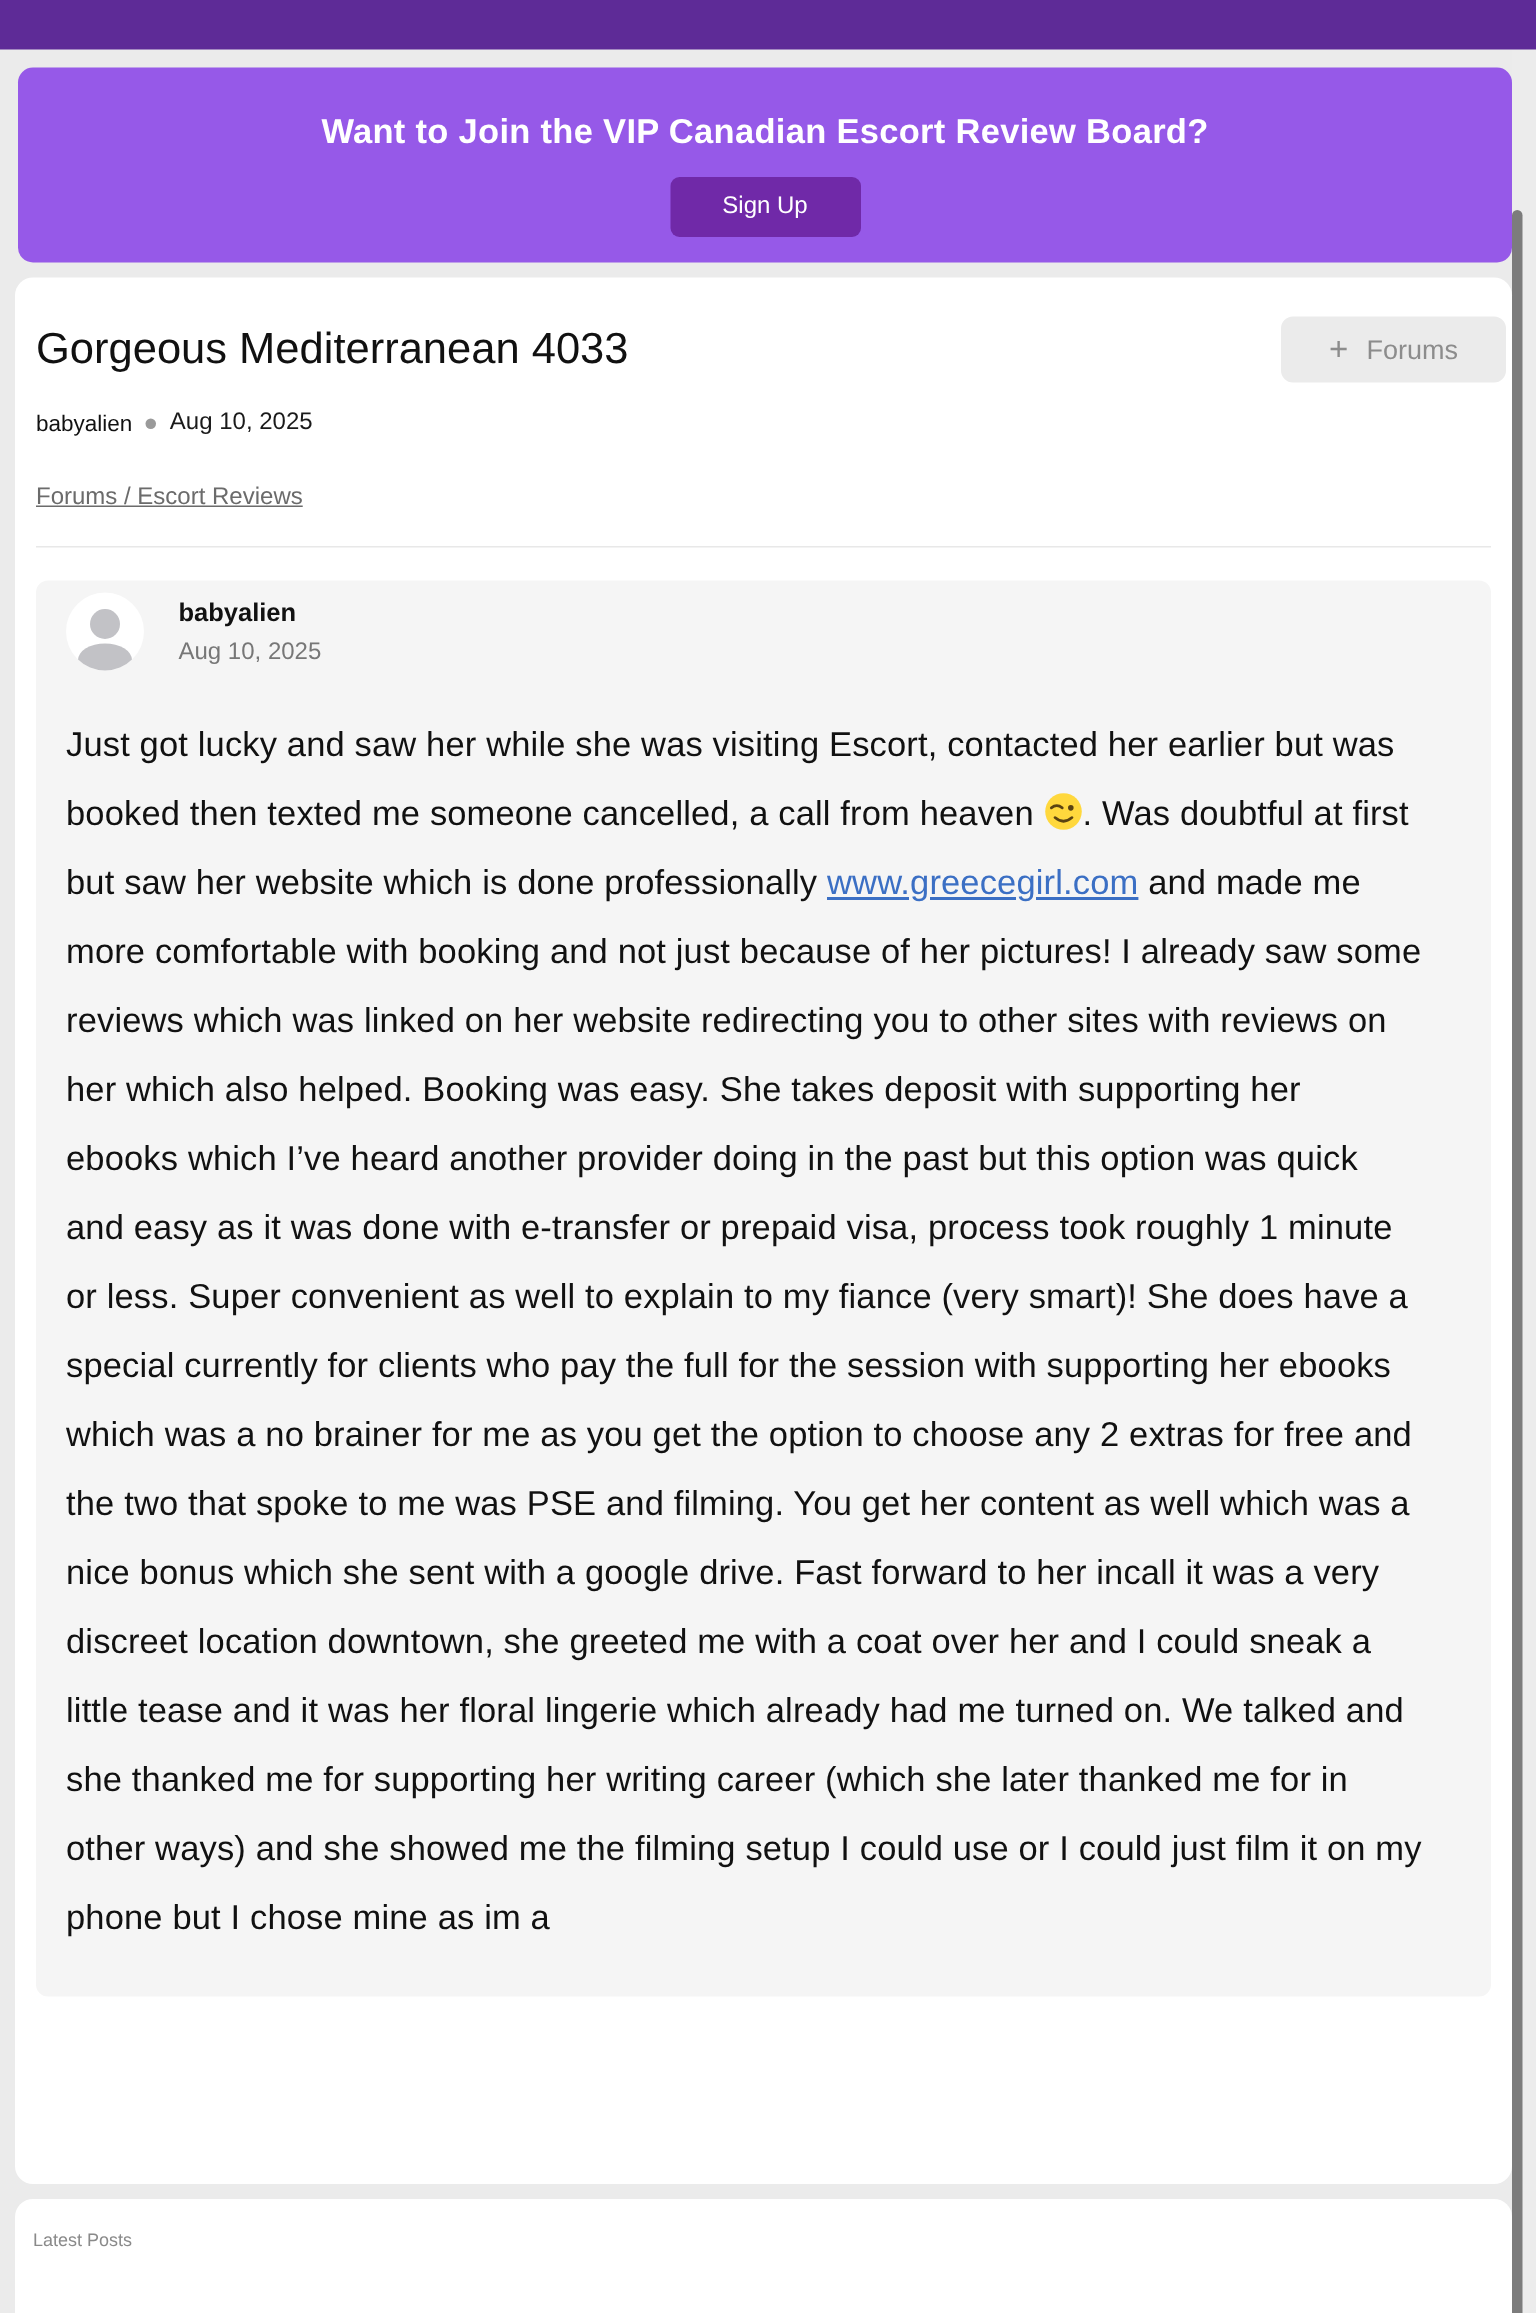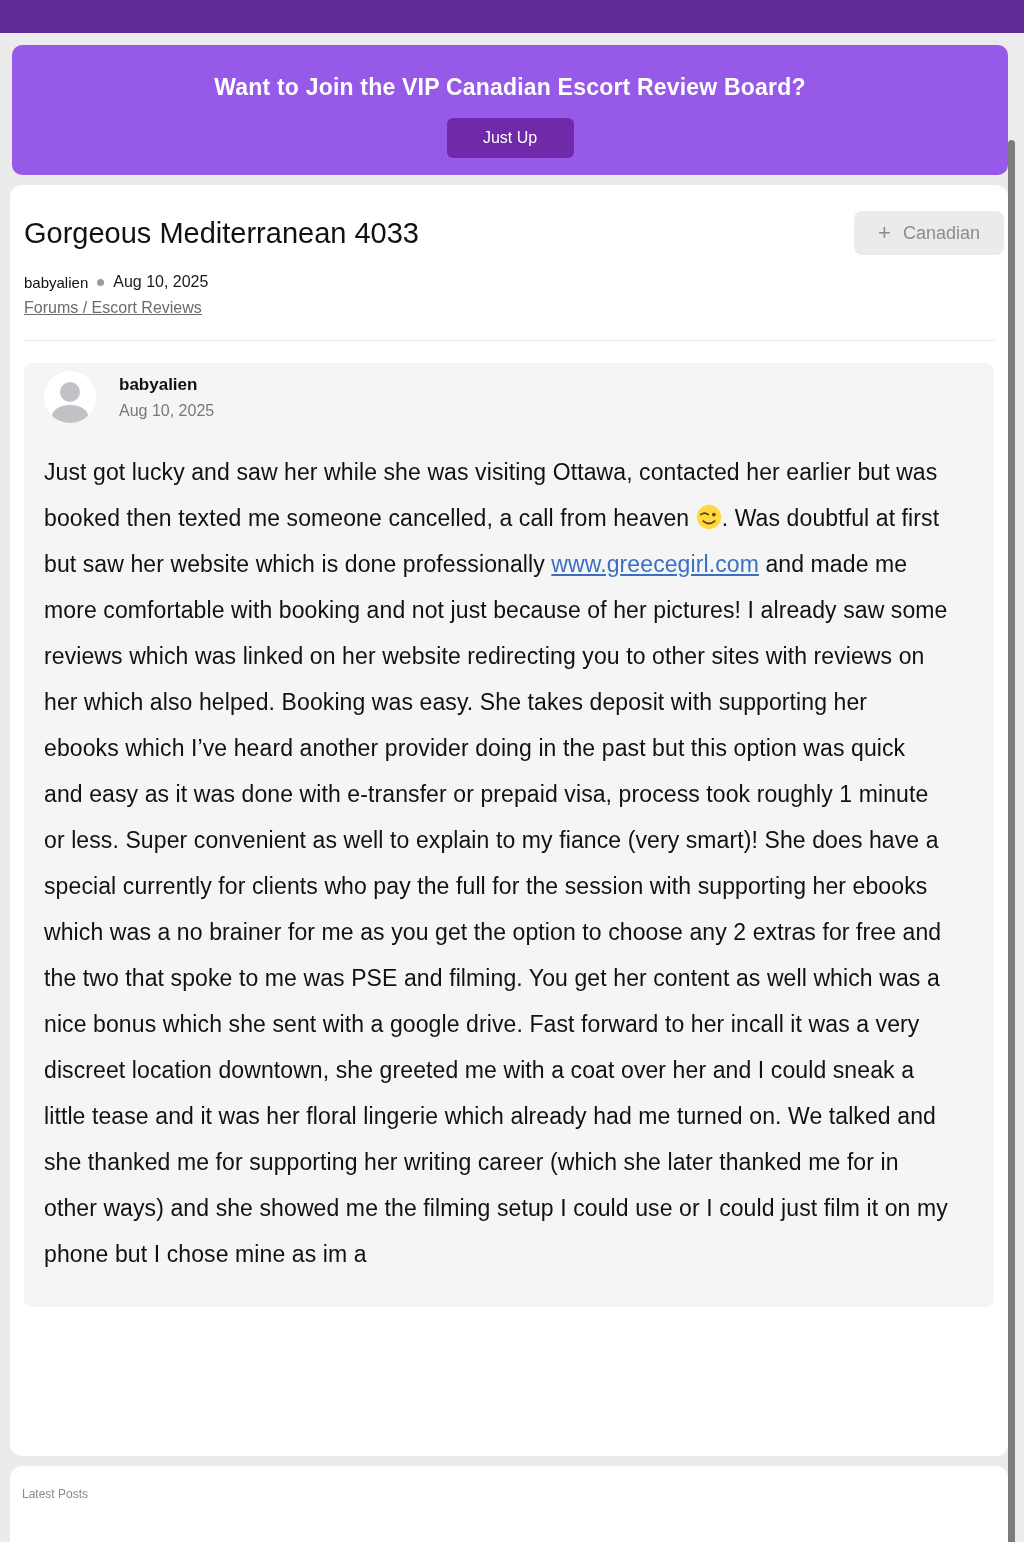--- a/index.html
+++ b/index.html
@@ -57,21 +57,21 @@
     font-family:inherit;flex:0 0 auto;
   }
   .comment-plus{font-size:22px;line-height:1;font-weight:normal;}
   .meta-row{
     display:flex;align-items:center;gap:9px;margin-top:18px;padding-left:10px;
     font-size:16px;color:#1a1a1a;
   }
   .meta-author{font-size:15px;color:#111;}
   .meta-dot{width:7px;height:7px;border-radius:50%;background:#9a9a9a;}
   .breadcrumb{
-    display:inline-block;margin-top:8px;margin-left:10px;
+    display:inline-block;margin-top:32px;margin-left:10px;
     font-size:16px;color:#6b6b6b;text-decoration:underline;
   }
   .divider{height:1px;background:#e8e8e8;margin-top:23px;margin-left:10px;margin-right:10px;}
   
   .post-card{
     margin:22px 10px 0 10px;background:#f5f5f5;border-radius:8px;
     padding:8px 20px 30px 20px;
   }
   .post-head{display:flex;align-items:center;gap:23px;margin-top:0;}
   .avatar{
@@ -109,29 +109,29 @@
 
 <div class="viewport" style="--topbar: #5e2b97; --banner: #9659e8; --signup: #7029a8; --link: #3b6fc4; --page-bg: #ebebeb;">
 
   <div class="topbar"></div>
 
   <div class="scroll-track"></div>
   <div class="scroll-thumb"></div>
 
   <div class="banner">
     <h2>Want to Join the VIP Canadian Escort Review Board?</h2>
-    <button class="signup-btn">Just Up</button>
+    <button class="signup-btn">Sign Up</button>
   </div>
 
   <div class="main-card">
     <div class="title-row">
       <h1 class="page-title">Gorgeous Mediterranean 4033</h1>
       <button class="comment-btn">
         <span class="comment-plus">+</span>
-        <span>Canadian</span>
+        <span>Forums</span>
       </button>
     </div>
 
     <div class="meta-row">
       <span class="meta-author">babyalien</span>
       <span class="meta-dot"></span>
       <span class="meta-date">Aug 10, 2025</span>
     </div>
 
     <a class="breadcrumb" href="#">Forums / Escort Reviews</a>
@@ -144,21 +144,21 @@
           <span class="head"></span>
           <span class="shoulders"></span>
         </div>
         <div>
           <div class="post-author">babyalien</div>
           <div class="post-date">Aug 10, 2025</div>
         </div>
       </div>
 
       <div class="post-body">
-        <span>Just got lucky and saw her while she was visiting Ottawa, contacted her earlier but was booked then texted me someone cancelled, a call from heaven </span><span class="wink"><svg viewBox="0 0 32 32" width="26" height="26">
+        <span>Just got lucky and saw her while she was visiting Escort, contacted her earlier but was booked then texted me someone cancelled, a call from heaven </span><span class="wink"><svg viewBox="0 0 32 32" width="26" height="26">
               <circle cx="16" cy="16" r="15" fill="#ffd83d"></circle>
               <circle cx="22" cy="13" r="2.3" fill="#5a4312"></circle>
               <path d="M6 13 q4.5 -3.5 9 0" stroke="#5a4312" stroke-width="2.2" fill="none" stroke-linecap="round"></path>
               <path d="M9 21 q7 6 14 0" stroke="#5a4312" stroke-width="2.2" fill="none" stroke-linecap="round"></path>
             </svg></span><span>. Was doubtful at first but saw her website which is done professionally </span><a class="post-link" href="#">www.greecegirl.com</a><span> and made me more comfortable with booking and not just because of her pictures! I already saw some reviews which was linked on her website redirecting you to other sites with reviews on her which also helped. Booking was easy. She takes deposit with supporting her ebooks which I’ve heard another provider doing in the past but this option was quick and easy as it was done with e-transfer or prepaid visa, process took roughly 1 minute or less. Super convenient as well to explain to my fiance (very smart)! She does have a special currently for clients who pay the full for the session with supporting her ebooks which was a no brainer for me as you get the option to choose any 2 extras for free and the two that spoke to me was PSE and filming. You get her content as well which was a nice bonus which she sent with a google drive. Fast forward to her incall it was a very discreet location downtown, she greeted me with a coat over her and I could sneak a little tease and it was her floral lingerie which already had me turned on. We talked and she thanked me for supporting her writing career (which she later thanked me for in other ways) and she showed me the filming setup I could use or I could just film it on my phone but I chose mine as im a</span>
       </div>
     </div>
   </div>
 
   <div class="latest-card">

